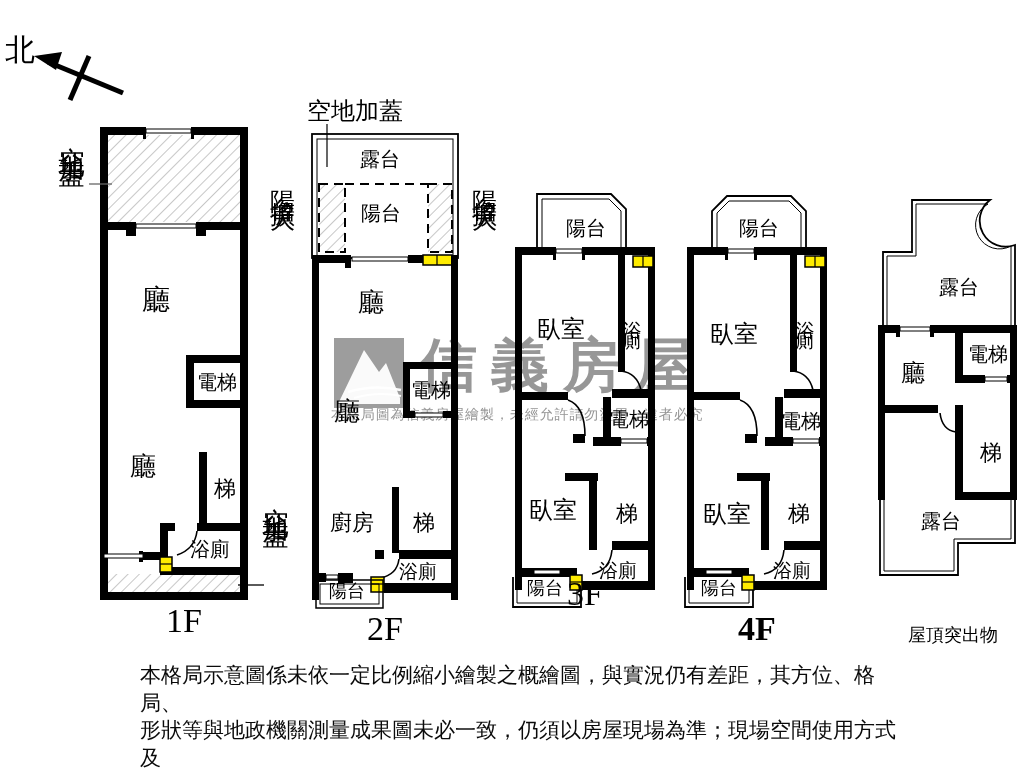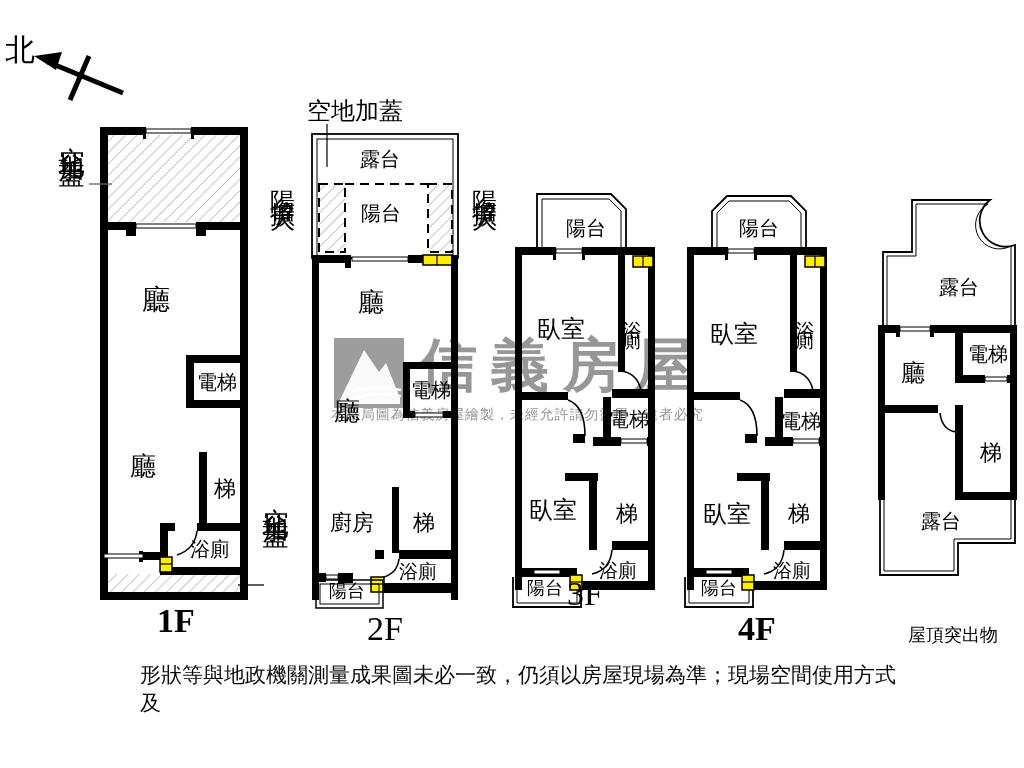--- a/index.html
+++ b/index.html
@@ -202,21 +202,21 @@
     <div class="vlbl" style="left:262px;top:487px;font-size:26px;">空地加蓋</div>
     <div class="lbl" style="left:355px;top:111px;font-size:24px;">空地加蓋</div>
     <div class="vlbl" style="left:270px;top:171px;font-size:25px;">陽台擴大</div>
     <div class="vlbl" style="left:472px;top:171px;font-size:25px;">陽台擴大</div>
 
     <div class="lbl" style="left:156px;top:300px;font-size:28px;">廳</div>
     <div class="lbl" style="left:217px;top:382px;font-size:20px;">電梯</div>
     <div class="lbl" style="left:143px;top:467px;font-size:26px;">廳</div>
     <div class="lbl" style="left:225px;top:489px;font-size:22px;">梯</div>
     <div class="lbl" style="left:210px;top:549px;font-size:20px;">浴廁</div>
-    <div class="lbl flabel" style="left:176px;top:621px;font-weight:bold;">1F</div>
+    <div class="lbl flabel" style="left:184px;top:621px;">1F</div>
 
     <div class="lbl" style="left:380px;top:159px;font-size:20px;">露台</div>
     <div class="lbl" style="left:381px;top:213px;font-size:20px;">陽台</div>
     <div class="lbl" style="left:371px;top:303px;font-size:26px;">廳</div>
     <div class="lbl" style="left:431px;top:390px;font-size:20px;">電梯</div>
     <div class="lbl" style="left:347px;top:412px;font-size:26px;">廳</div>
     <div class="lbl" style="left:352px;top:523px;font-size:22px;">廚房</div>
     <div class="lbl" style="left:424px;top:523px;font-size:22px;">梯</div>
     <div class="lbl" style="left:418px;top:571px;font-size:19px;">浴廁</div>
     <div class="lbl" style="left:347px;top:591px;font-size:18px;">陽台</div>
@@ -244,17 +244,18 @@
 
     <div class="lbl" style="left:959px;top:287px;font-size:20px;">露台</div>
     <div class="lbl" style="left:913px;top:373px;font-size:24px;">廳</div>
     <div class="lbl" style="left:988px;top:354px;font-size:20px;">電梯</div>
     <div class="lbl" style="left:991px;top:453px;font-size:22px;">梯</div>
     <div class="lbl" style="left:941px;top:521px;font-size:20px;">露台</div>
     <div class="lbl" style="left:953px;top:635px;font-size:18px;">屋頂突出物</div>
   </div>
 
   <div id="disclaimer">
+    <div>本格局示意圖係未依一定比例縮小繪製之概繪圖，與實況仍有差距，其方位、格局、</div>
     <div>形狀等與地政機關測量成果圖未必一致，仍須以房屋現場為準；現場空間使用方式及</div>
 
   </div>
 
 </div>
 
 </body></html>

